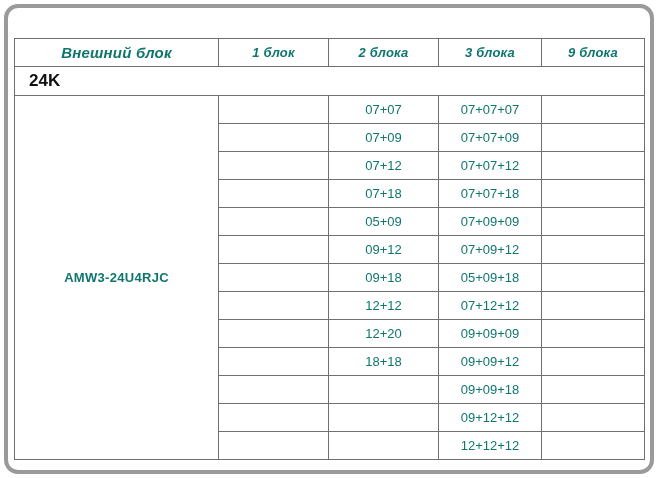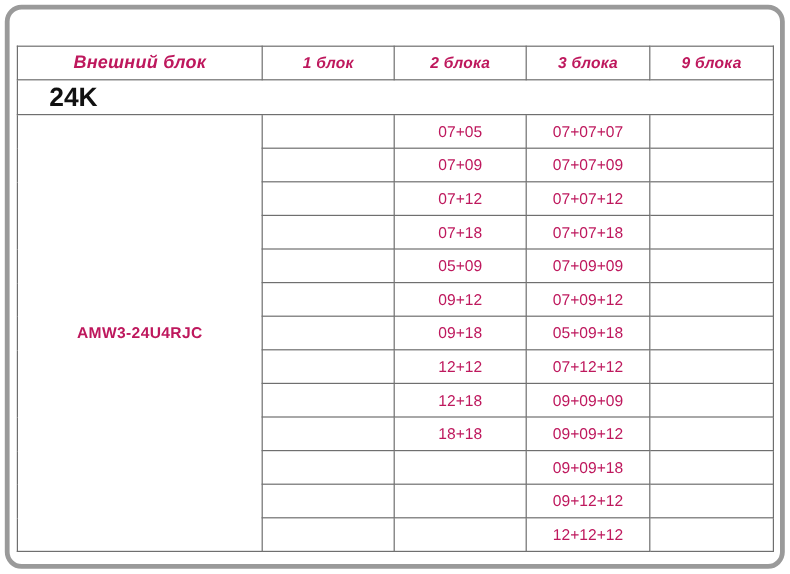--- a/index.html
+++ b/index.html
@@ -42,21 +42,21 @@
   table.spec {
     border-collapse: collapse;
     width: 630px;
     table-layout: fixed;
   }
   table.spec td, table.spec th {
     border: 1px solid #6f6f6f;
     padding: 0;
     margin: 0;
     font-size: 13px;
-    color: #be185d;
+    color: #0f766e;
     text-align: center;
     vertical-align: middle;
     height: 27px;
     background: #ffffff;
   }
   
   col.c0 { width: 204px; }
   col.c1 { width: 110px; }
   col.c2 { width: 110px; }
   col.c3 { width: 103px; }
@@ -69,22 +69,22 @@
     height: 33px;
     color: #111111;
     letter-spacing: 0.2px;
   }
   thead th.outdoor {
     font-size: 15px;
   }
   tr.group-row td {
     text-align: left;
     font-weight: bold;
-    font-size: 22px;
-    padding-left: 26px;
+    font-size: 17px;
+    padding-left: 14px;
     height: 28px;
     color: #111111;
   }
   td.model-cell {
     font-size: 13.5px;
     color: #222222;
     letter-spacing: 0.3px;
     font-weight: bold;
   }
   td.empty { }
@@ -118,21 +118,21 @@
         </tr>
       </thead>
       <tbody>
         <tr class="group-row">
           <td colspan="5">24K</td>
         </tr>
 
         <tr>
           <td class="model-cell" rowspan="13">AMW3-24U4RJC</td>
           <td class="val empty"></td>
-          <td class="val">07+05</td>
+          <td class="val">07+07</td>
           <td class="val">07+07+07</td>
           <td class="val empty"></td>
         </tr>
         <tr>
           <td class="val empty"></td>
           <td class="val">07+09</td>
           <td class="val">07+07+09</td>
           <td class="val empty"></td>
         </tr>
         <tr>
@@ -166,21 +166,21 @@
           <td class="val empty"></td>
         </tr>
         <tr>
           <td class="val empty"></td>
           <td class="val">12+12</td>
           <td class="val">07+12+12</td>
           <td class="val empty"></td>
         </tr>
         <tr>
           <td class="val empty"></td>
-          <td class="val">12+18</td>
+          <td class="val">12+20</td>
           <td class="val">09+09+09</td>
           <td class="val empty"></td>
         </tr>
         <tr>
           <td class="val empty"></td>
           <td class="val">18+18</td>
           <td class="val">09+09+12</td>
           <td class="val empty"></td>
         </tr>
         <tr>

